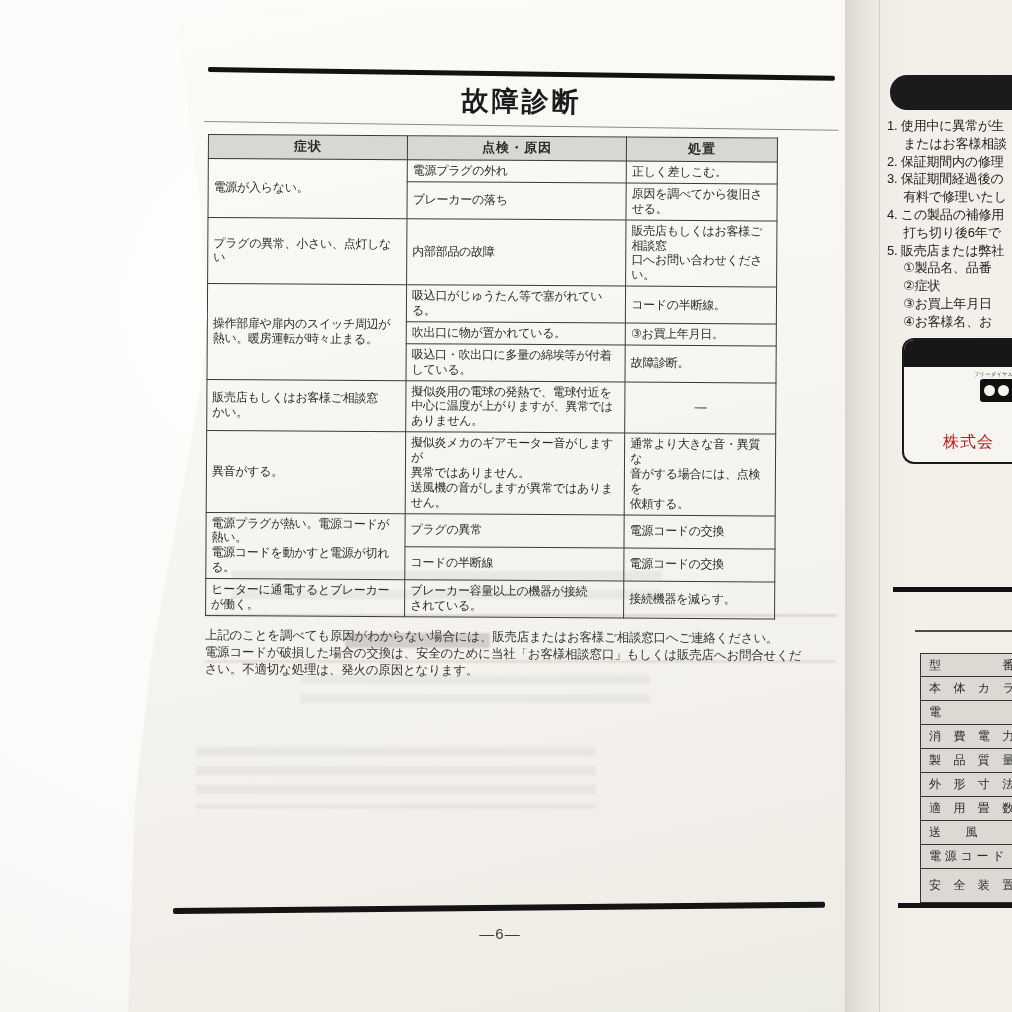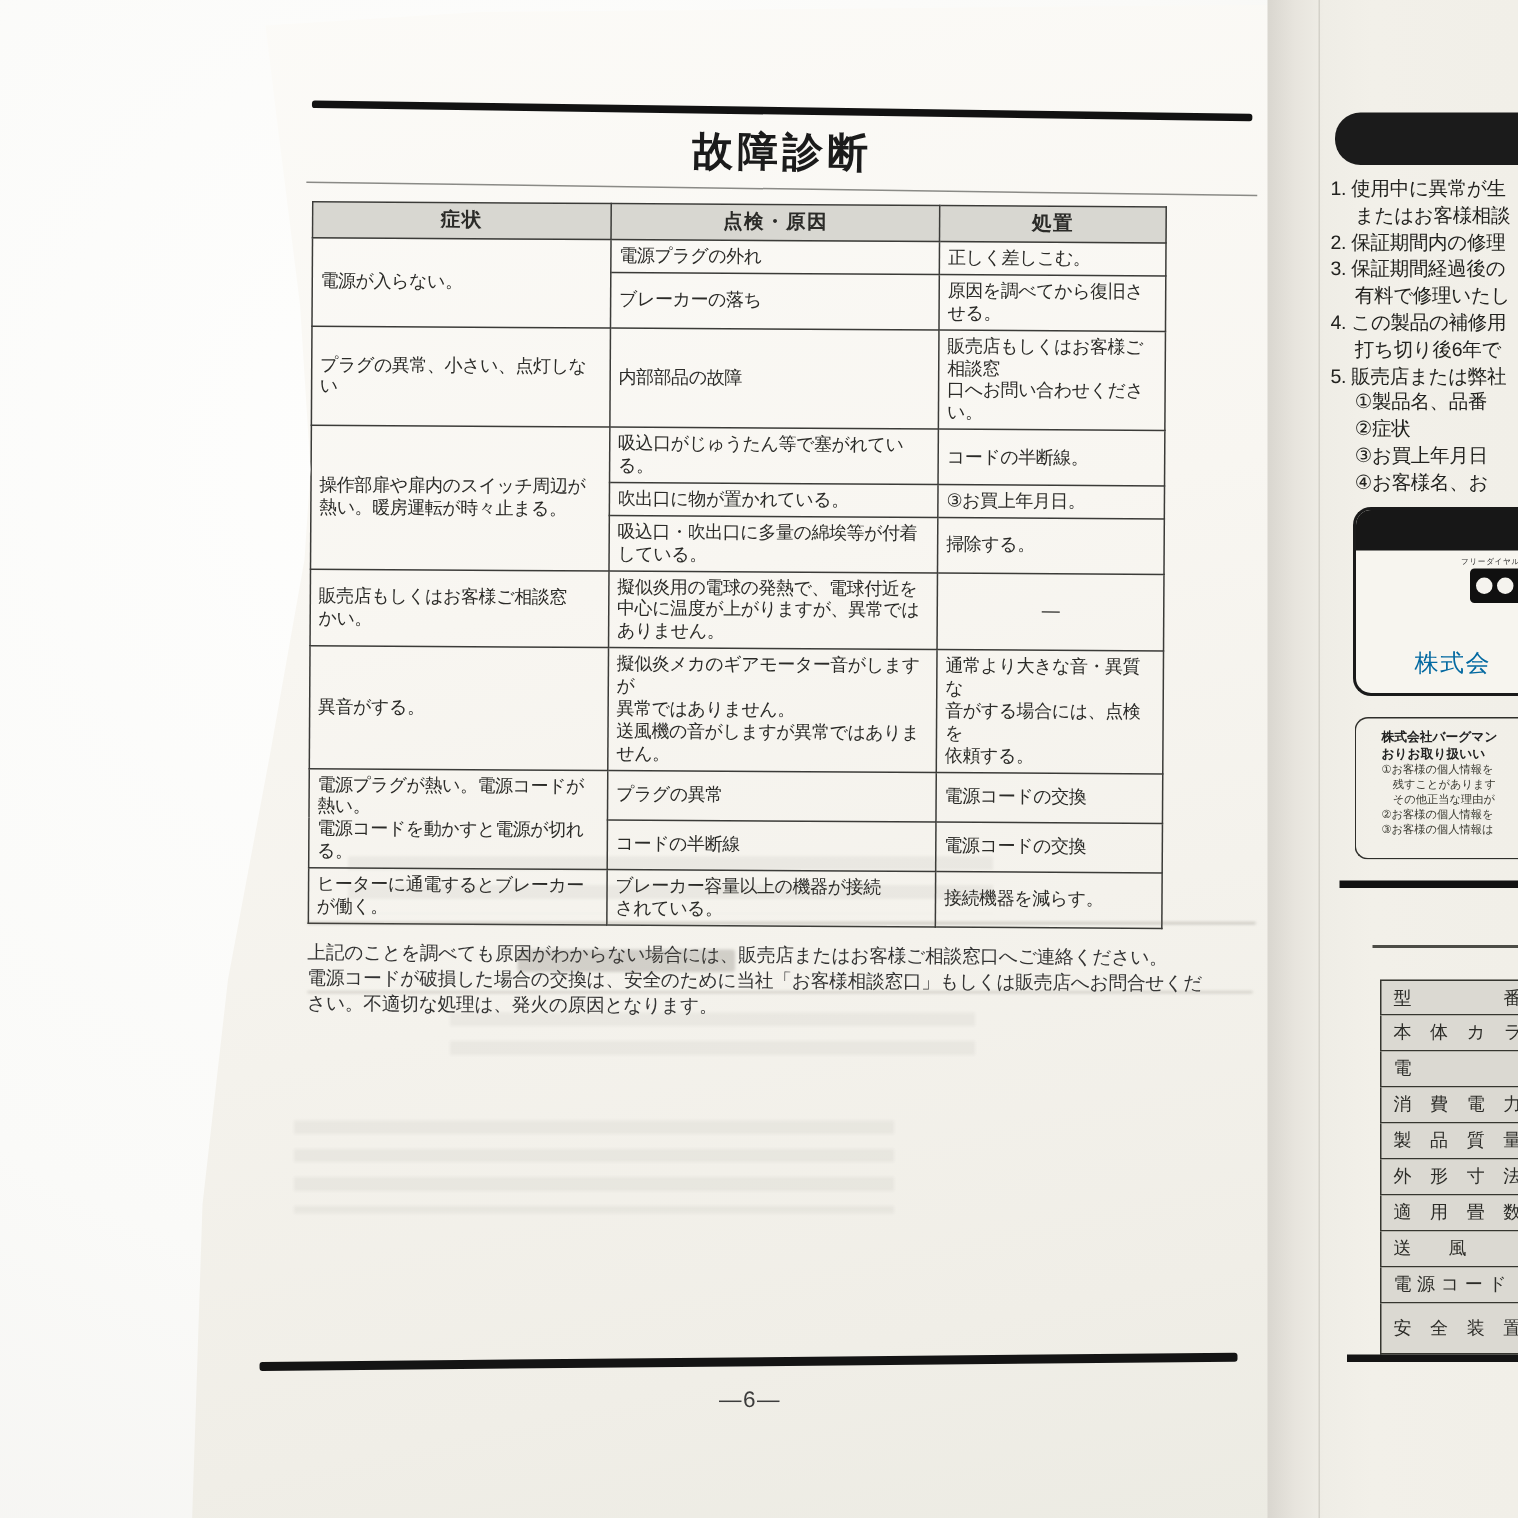--- a/index.html
+++ b/index.html
@@ -54,21 +54,21 @@
   }
   .pr-edge{position:absolute;left:34px;top:0;width:1px;height:1012px;background:rgba(60,55,45,.14);}
   .black-bar{position:absolute;left:45px;top:75px;width:130px;height:35px;background:#1b1b1b;border-radius:17px 0 0 17px;}
   .notice{position:absolute;left:42px;top:117px;width:128px;font-size:13px;line-height:17.8px;color:#22221f;letter-spacing:-0.2px;}
   .notice div{white-space:pre;overflow:hidden;}
   .contact-box{position:absolute;left:57px;top:338px;width:110px;height:122px;border:2px solid #1a1a1a;border-right:none;border-radius:12px 0 0 12px;background:#f7f5ef;overflow:hidden;}
   .cb-black{height:27px;background:#171717;border-radius:9px 0 0 0;}
   .cb-freedial{position:absolute;top:31px;right:1px;font-size:6px;transform:scale(.85);transform-origin:right top;color:#333;letter-spacing:.5px;white-space:nowrap;}
   .cb-logo{position:absolute;top:39px;right:-8px;width:42px;height:23px;background:#101010;border-radius:3px;display:flex;align-items:center;gap:3px;padding-left:4px;box-sizing:border-box;}
   .dial-circle{width:11px;height:11px;border-radius:50%;background:#f5f3ee;flex:0 0 auto;}
-  .cb-company{position:absolute;left:39px;bottom:9px;font-size:16px;color:#0369a1;letter-spacing:1px;white-space:nowrap;}
+  .cb-company{position:absolute;left:39px;bottom:9px;font-size:16px;color:#b91c1c;letter-spacing:1px;white-space:nowrap;}
   .privacy-box{position:absolute;left:58px;top:478px;width:110px;height:95px;border:1.3px solid #2e2e2a;border-right:none;border-radius:9px 0 0 9px;box-sizing:border-box;padding:7px 0 0 17px;overflow:hidden;}
   .pv-bold{font-size:8.5px;font-weight:700;line-height:11px;color:#222;white-space:pre;}
   .pv-line{font-size:7.5px;line-height:10px;color:#38382f;white-space:pre;}
   .thick-rule2{position:absolute;left:48px;top:587px;width:119px;height:4.5px;background:#121212;}
   .thin-rule2{position:absolute;left:70px;top:630px;width:97px;height:1.5px;background:#4c4c46;}
   .spec-table{position:absolute;left:75px;top:653px;width:68px;text-align:right;}
   .spec-row{
     width:128px;height:24px;box-sizing:border-box;border:1px solid #35352f;border-top:none;
     background:#dbd9d2;display:flex;align-items:center;padding-left:8px;
     font-size:12px;color:#2c2c28;white-space:pre;overflow:hidden;letter-spacing:.2px;
@@ -123,21 +123,21 @@
 熱い。暖房運転が時々止まる。</td>
           <td class="f11">吸込口がじゅうたん等で塞がれている。</td>
           <td>コードの半断線。</td>
         </tr>
         <tr>
           <td>吹出口に物が置かれている。</td>
           <td>③お買上年月日。</td>
         </tr>
         <tr>
           <td class="f95">吸込口・吹出口に多量の綿埃等が付着している。</td>
-          <td>掃除する。</td>
+          <td>故障診断。</td>
         </tr>
         <tr>
           <td class="sym">販売店もしくはお客様ご相談窓
 かい。</td>
           <td>擬似炎用の電球の発熱で、電球付近を
 中心に温度が上がりますが、異常では
 ありません。</td>
           <td class="dash">―</td>
         </tr>
         <tr>
@@ -210,29 +210,20 @@
     <div class="cb-black"></div>
     <div class="cb-freedial">フリーダイヤル</div>
     <div class="cb-logo">
       <span class="dial-circle"></span>
       <span class="dial-circle"></span>
 
     </div>
     <div class="cb-company">株式会</div>
   </div>
 
-  <div class="privacy-box">
-    <div class="pv-bold">株式会社バーグマン</div>
-    <div class="pv-bold">おりお取り扱いい</div>
-    <div class="pv-line">①お客様の個人情報を</div>
-    <div class="pv-line">　残すことがあります</div>
-    <div class="pv-line">　その他正当な理由が</div>
-    <div class="pv-line">②お客様の個人情報を</div>
-    <div class="pv-line">③お客様の個人情報は</div>
-  </div>
 
   <div class="thick-rule2"></div>
   <div class="thin-rule2"></div>
 
   <div class="spec-table">
     <div class="spec-row">型　　　　　番</div>
     <div class="spec-row">本　体　カ　ラ　ー</div>
     <div class="spec-row">電　　　　　　源</div>
     <div class="spec-row">消　費　電　力</div>
     <div class="spec-row">製　品　質　量</div>

